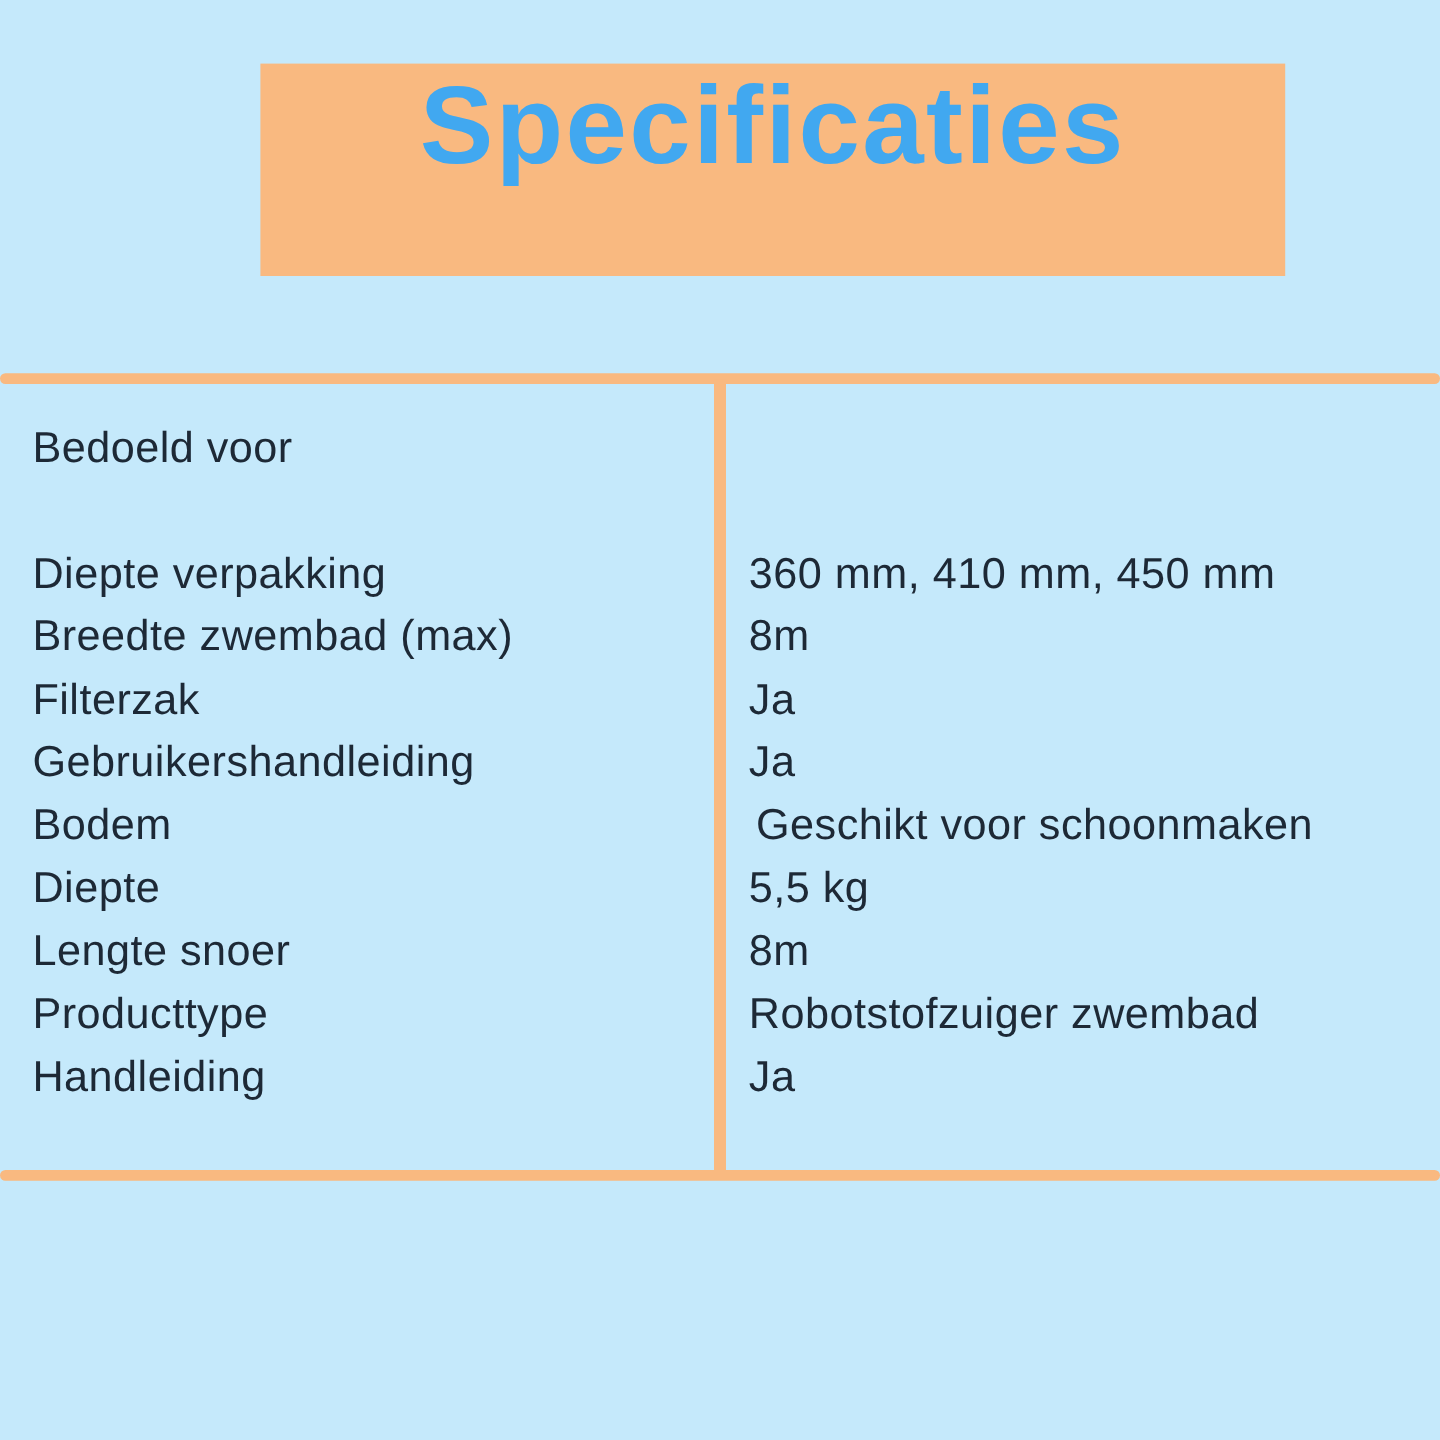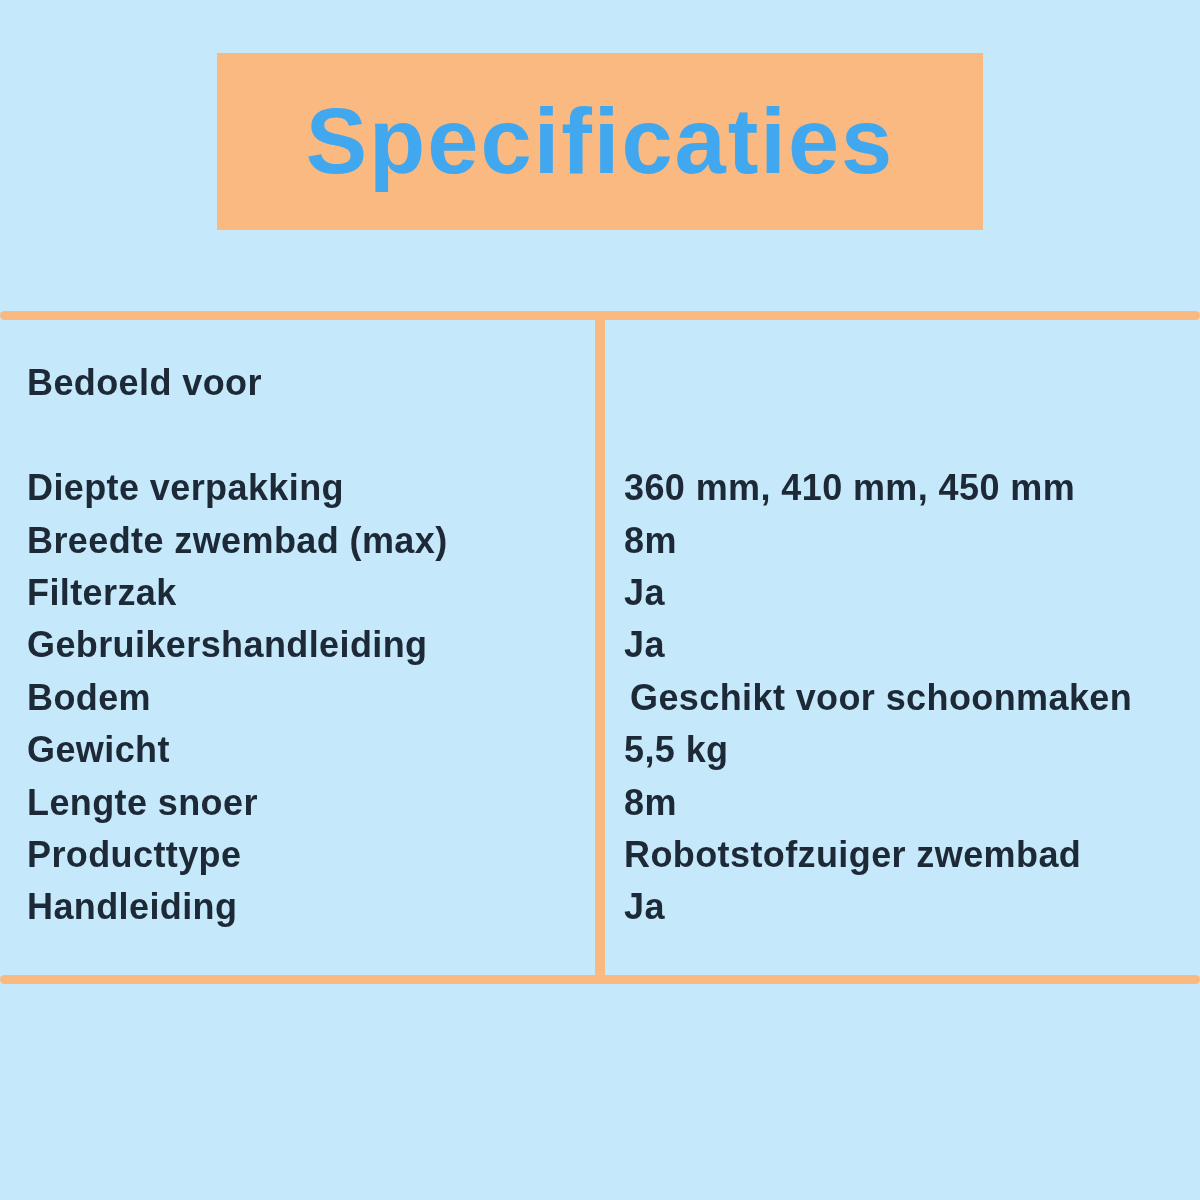--- a/index.html
+++ b/index.html
@@ -18,25 +18,25 @@
   .page {
     position: relative;
     width: 1200px;
     height: 1200px;
     background: var(--bg);
   }
   .banner {
     position: absolute;
     left: 217px;
     top: 53px;
-    width: 766px;
+    width: 854px;
     height: 177px;
     background: var(--accent);
     display: flex;
-    align-items: center;
+    align-items: flex-start;
     justify-content: center;
   }
   .banner h1 {
     margin: 0;
     font-size: 92px;
     font-weight: bold;
     letter-spacing: 2px;
     color: var(--title);
   }
   .divider {
@@ -58,25 +58,24 @@
     width: 10px; height: 663px;
   }
   .spec-table {
     position: absolute;
     left: 0; top: 352px;
     width: 1200px;
   }
   .row {
     display: flex;
     height: 52.4px;
-    align-items: flex-end;
+    align-items: flex-start;
     font-size: 36px;
     letter-spacing: 0.4px;
     color: var(--text);
-    font-weight: bold;
   }
   .cell { white-space: nowrap; }
   .cell.label {
     width: 597px;
     padding-left: 27px;
     box-sizing: border-box;
   }
   .cell.value {
     flex: 1;
     padding-left: 27px;
@@ -115,21 +114,21 @@
       </div>
       <div class="row">
         <div class="cell label">Gebruikershandleiding</div>
         <div class="cell value">Ja</div>
       </div>
       <div class="row">
         <div class="cell value">Bodem</div>
         <div class="cell label">Geschikt voor schoonmaken</div>
       </div>
       <div class="row">
-        <div class="cell label">Gewicht</div>
+        <div class="cell label">Diepte</div>
         <div class="cell value">5,5 kg</div>
       </div>
       <div class="row">
         <div class="cell label">Lengte snoer</div>
         <div class="cell value">8m</div>
       </div>
       <div class="row">
         <div class="cell label">Producttype</div>
         <div class="cell value">Robotstofzuiger zwembad</div>
       </div>

